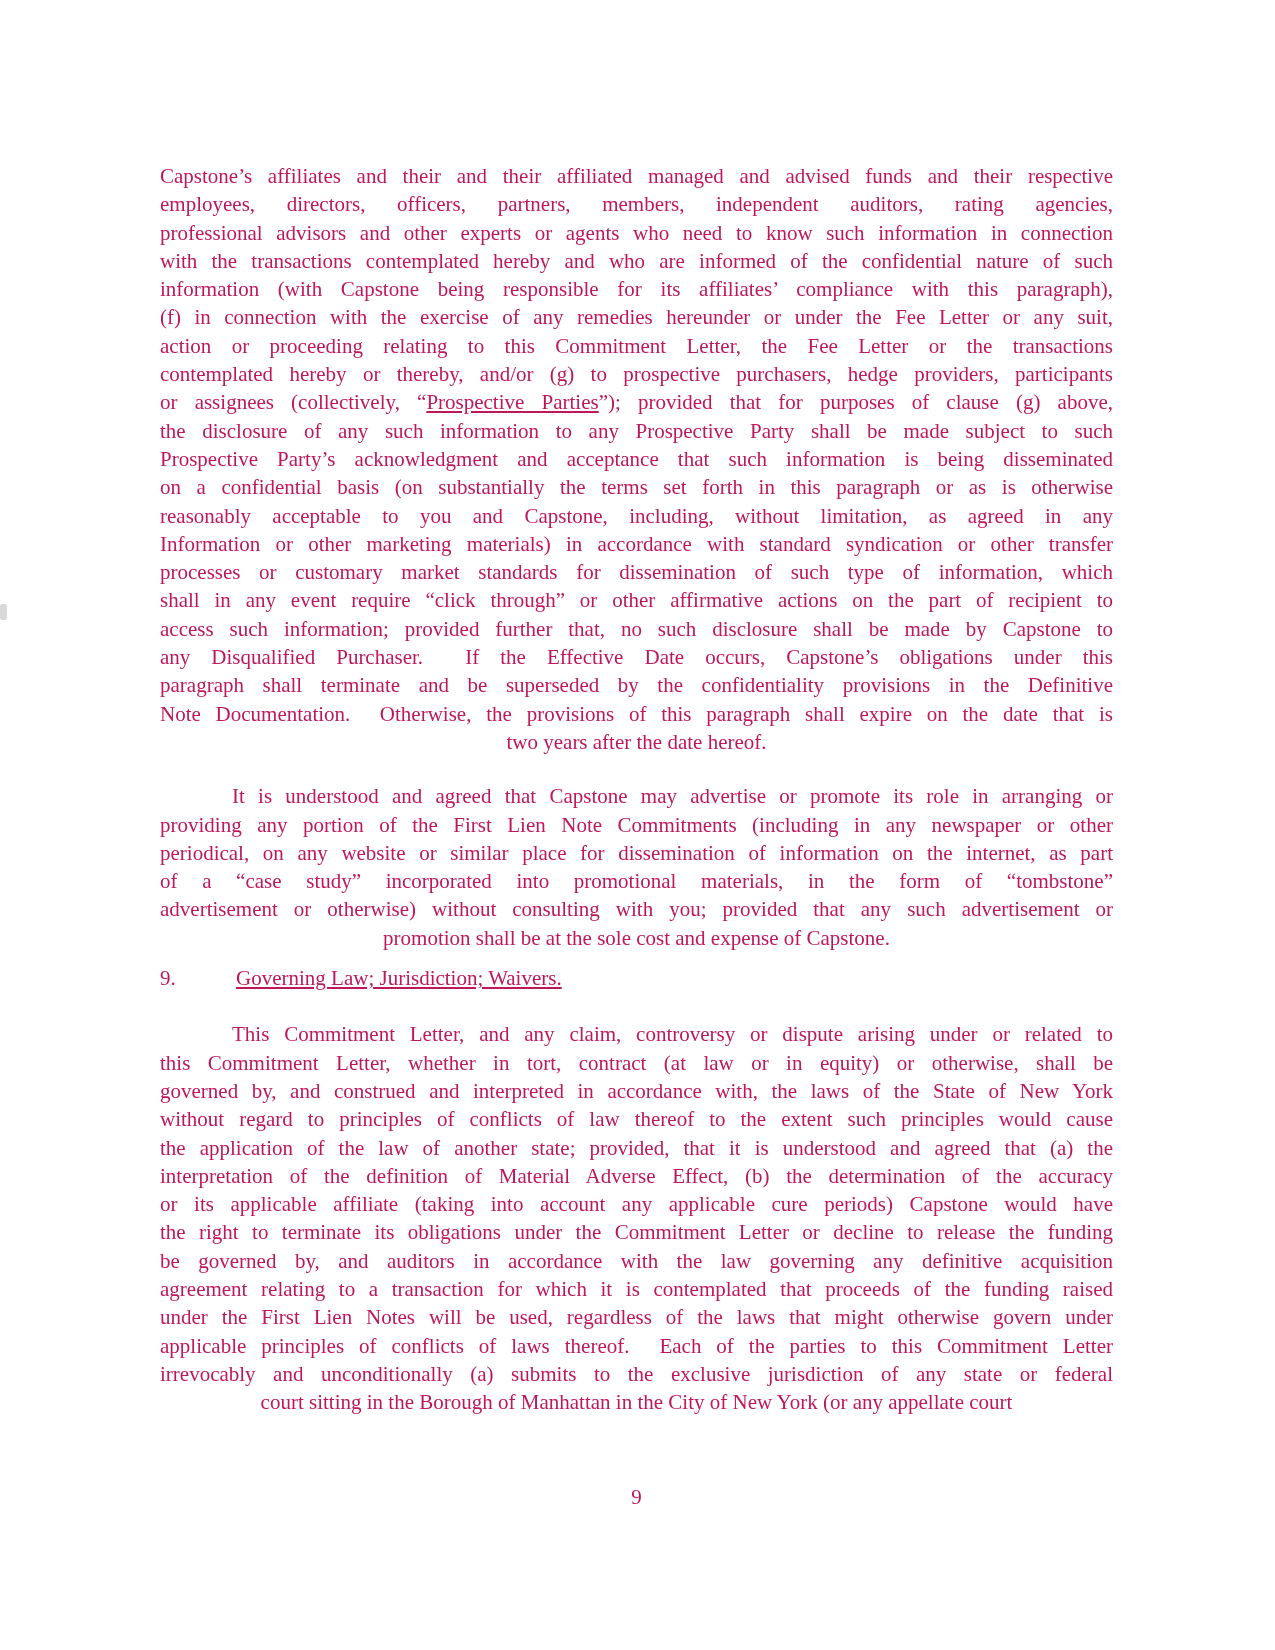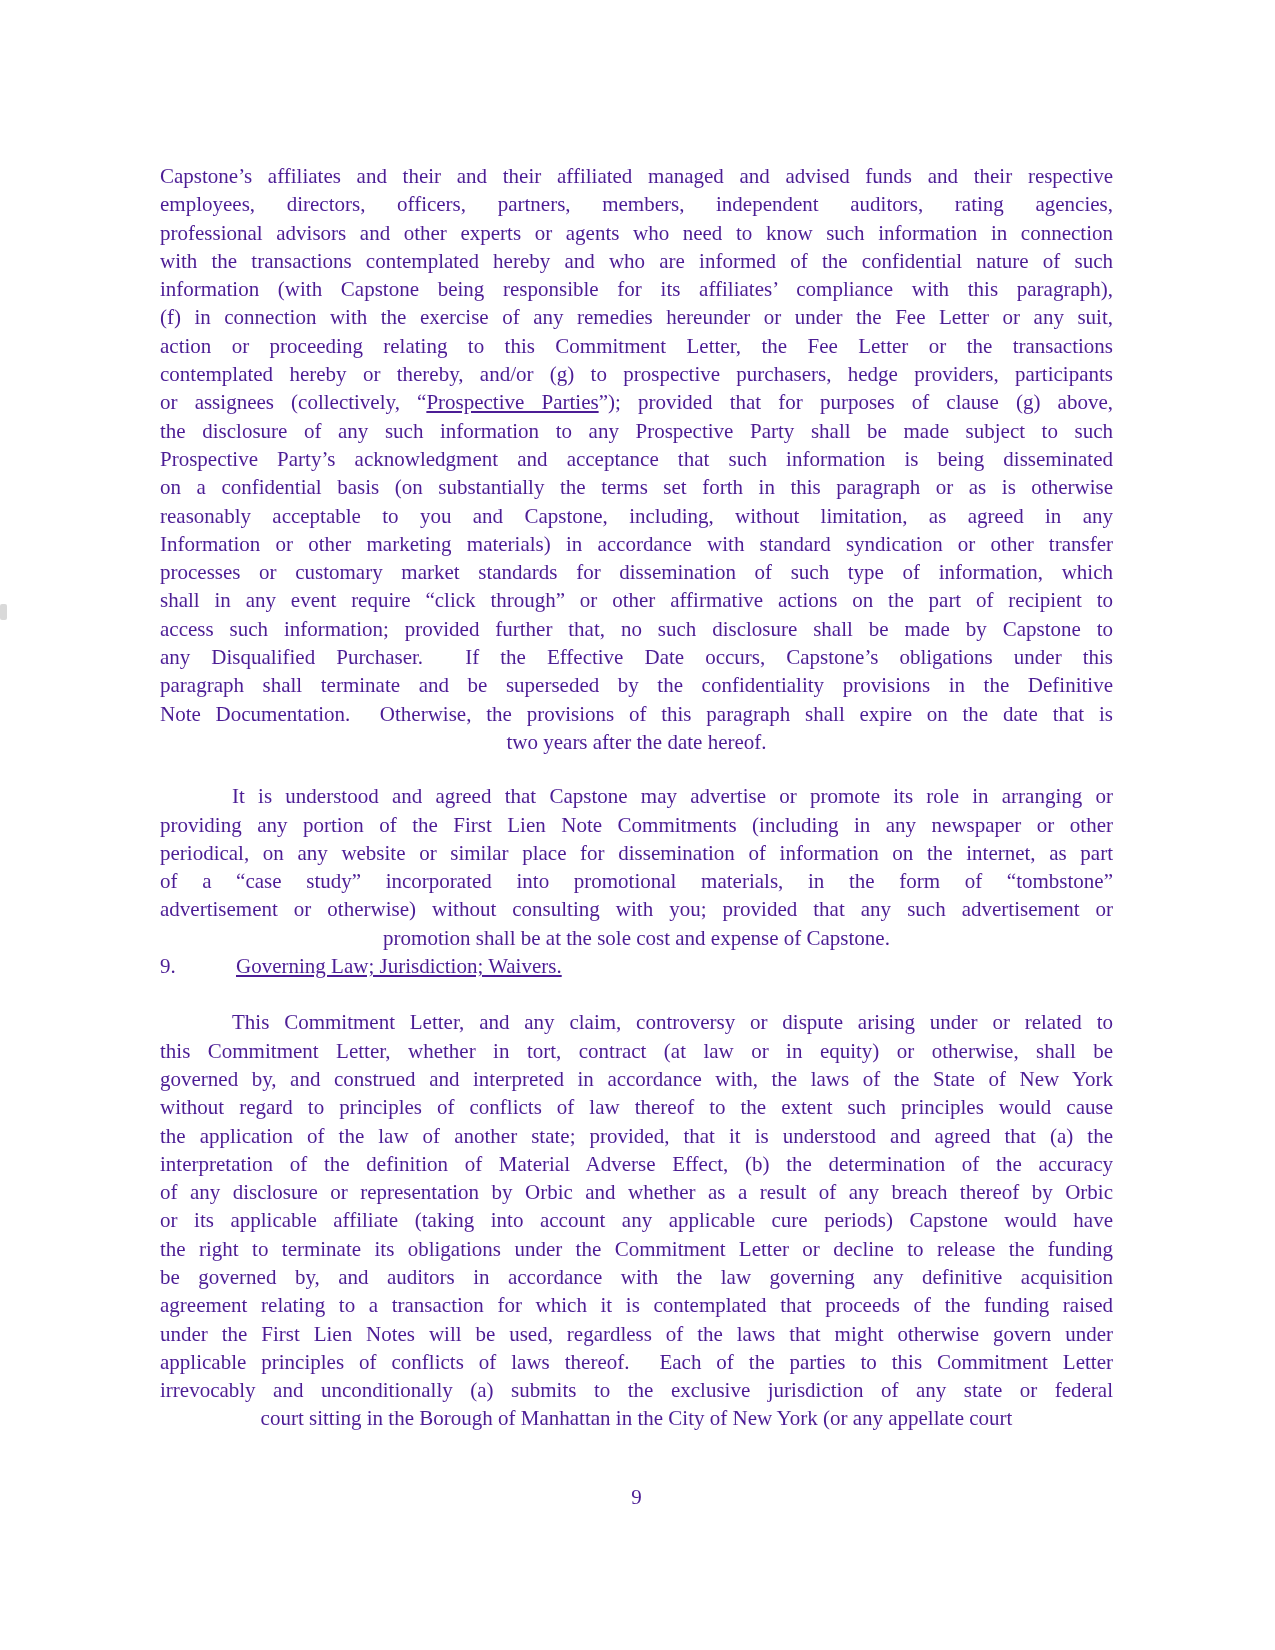--- a/index.html
+++ b/index.html
@@ -6,35 +6,35 @@
     margin: 0;
     padding: 0;
     background: #ffffff;
   }
   .page {
     position: relative;
     width: 1275px;
     height: 1650px;
     background: #ffffff;
     font-family: "Liberation Serif", serif;
-    color: #4c1d95;
+    color: #be185d;
     overflow: hidden;
   }
   .doc-body {
     position: absolute;
     left: 160px;
     top: 0;
     width: 953px;
     padding-top: 162px;
     font-size: 21px;
     line-height: 28.3px;
   }
   .para { margin: 0; }
   .doc-body > :nth-child(2) { margin-top: 26px; }
-  .doc-body > :nth-child(3) { }
+  .doc-body > :nth-child(3) { margin-top: 12px; }
   .doc-body > :nth-child(4) { margin-top: 28px; }
   .line {
     height: 28.3px;
     overflow: hidden;
     text-align: justify;
     white-space: pre-wrap;
   }
   
   .line.justify::after {
     content: "";
@@ -117,21 +117,20 @@
         <div class="line last">promotion shall be at the sole cost and expense of Capstone.</div>
       </div>
       <div class="heading"><span class="sec-num">9.</span><span class="sec-title">Governing Law; Jurisdiction; Waivers.</span></div>
       <div class="para">
         <div class="line justify indent">This Commitment Letter, and any claim, controversy or dispute arising under or related to</div>
         <div class="line justify">this Commitment Letter, whether in tort, contract (at law or in equity) or otherwise, shall be</div>
         <div class="line justify">governed by, and construed and interpreted in accordance with, the laws of the State of New York</div>
         <div class="line justify">without regard to principles of conflicts of law thereof to the extent such principles would cause</div>
         <div class="line justify">the application of the law of another state; provided, that it is understood and agreed that (a) the</div>
         <div class="line justify">interpretation of the definition of Material Adverse Effect, (b) the determination of the accuracy</div>
-        <div class="line justify">of any disclosure or representation by Orbic and whether as a result of any breach thereof by Orbic</div>
         <div class="line justify">or its applicable affiliate (taking into account any applicable cure periods) Capstone would have</div>
         <div class="line justify">the right to terminate its obligations under the Commitment Letter or decline to release the funding</div>
         <div class="line justify">be governed by, and auditors in accordance with the law governing any definitive acquisition</div>
         <div class="line justify">agreement relating to a transaction for which it is contemplated that proceeds of the funding raised</div>
         <div class="line justify">under the First Lien Notes will be used, regardless of the laws that might otherwise govern under</div>
         <div class="line justify">applicable principles of conflicts of laws thereof.  Each of the parties to this Commitment Letter</div>
         <div class="line justify">irrevocably and unconditionally (a) submits to the exclusive jurisdiction of any state or federal</div>
         <div class="line last">court sitting in the Borough of Manhattan in the City of New York (or any appellate court</div>
       </div>
     </div>

